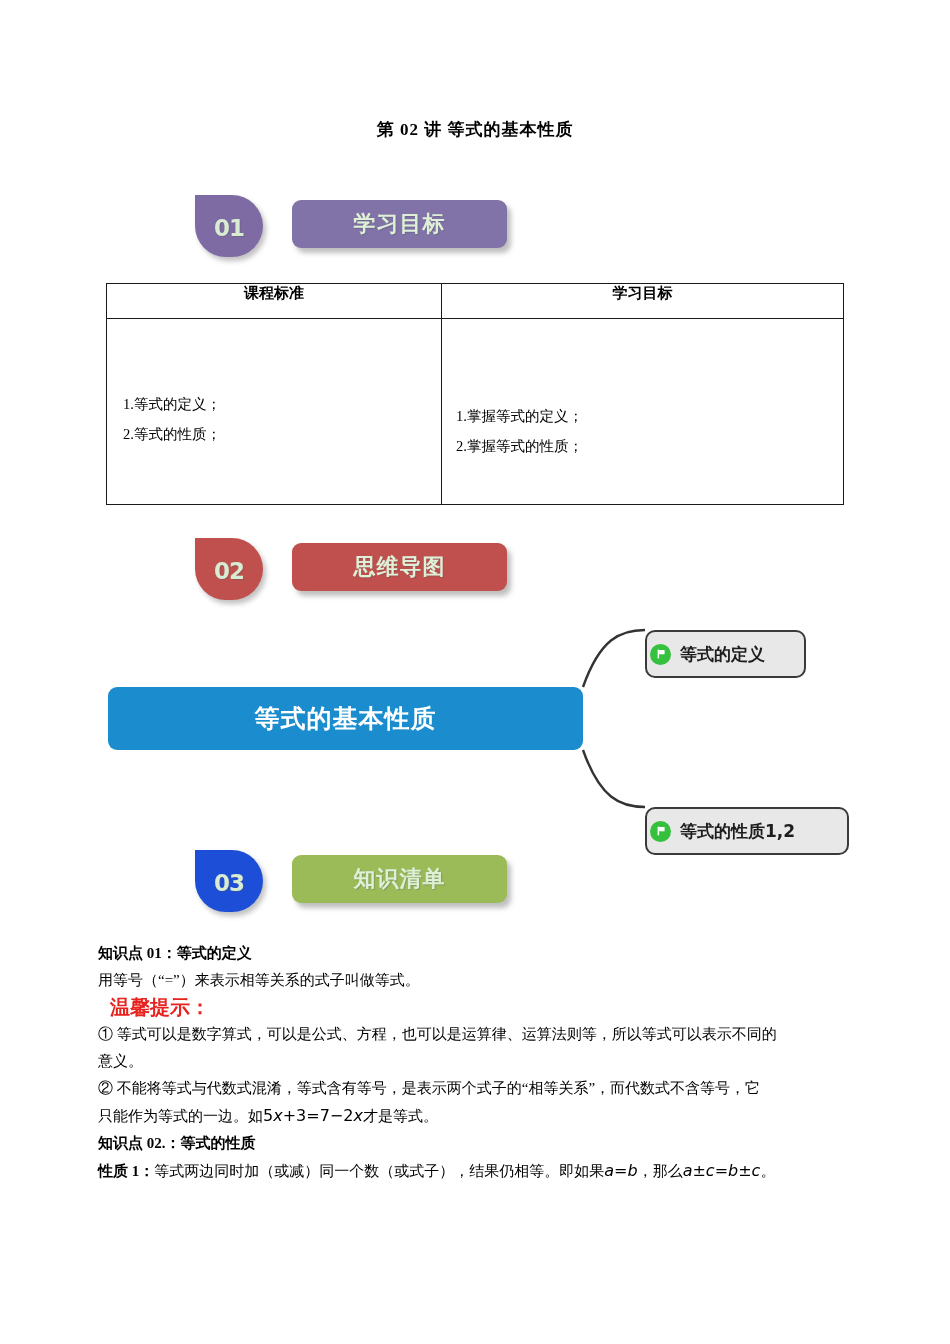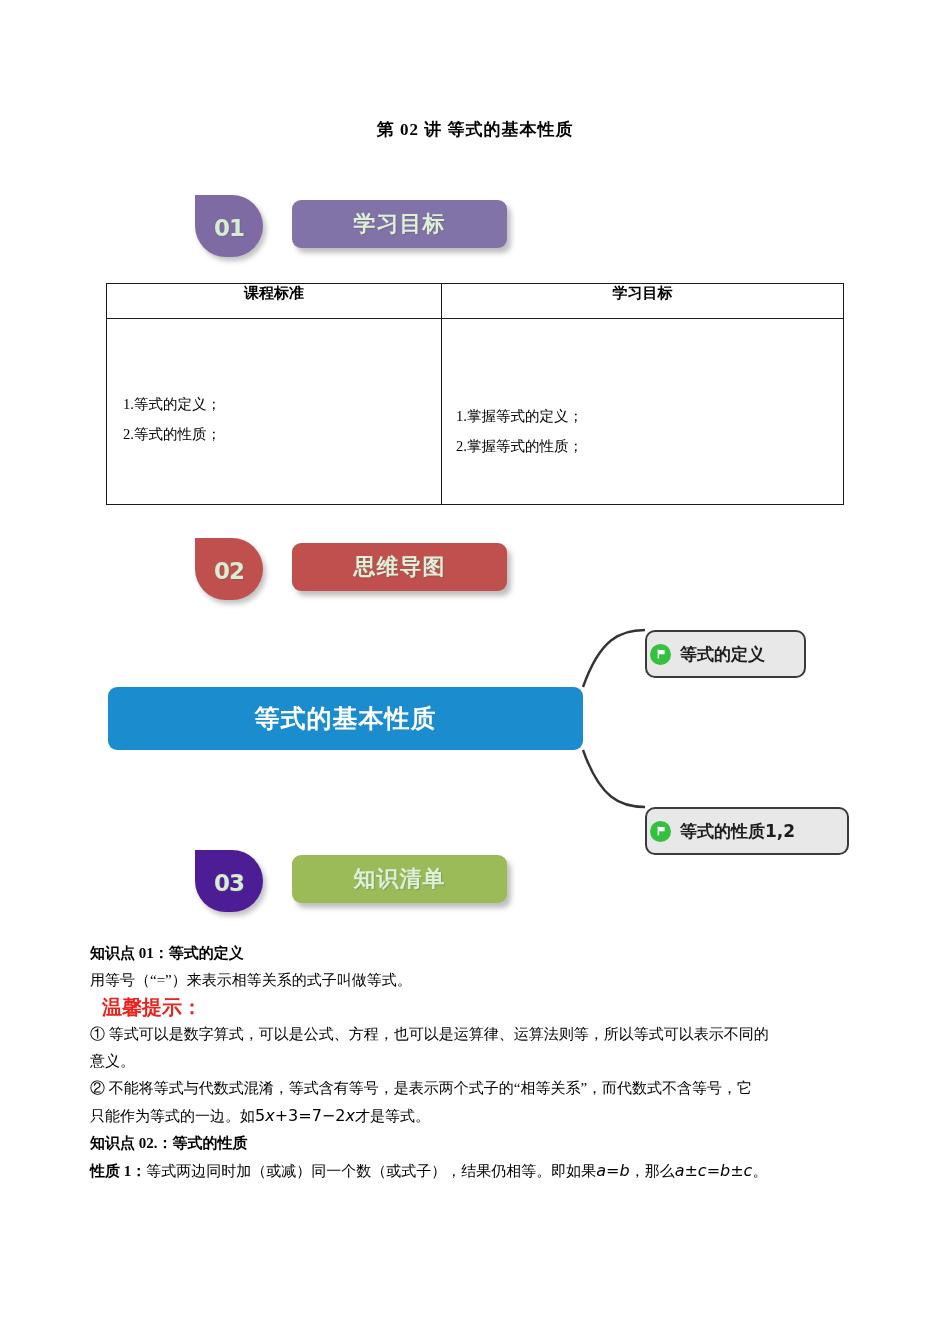--- a/index.html
+++ b/index.html
@@ -173,21 +173,21 @@
   .mm-node-label {
     font-family: "DejaVu Sans", sans-serif;
     font-size: 17px;
     font-weight: bold;
     color: #1d1d1d;
     white-space: nowrap;
   }
 
   
   .body-block {
-    margin: 8px;
+    margin: 16px;
     padding: 0 82px 0 82px;
   }
   .kp-heading {
     font-size: 15px;
     font-weight: bold;
     line-height: 27px;
     margin: 0;
     font-family: "Liberation Serif", "DejaVu Serif", serif;
   }
   .body-line {
@@ -289,21 +289,21 @@
         <svg width="12" height="12" viewBox="0 0 12 12">
           <rect x="2.6" y="1.6" width="1.5" height="8.8" fill="#ffffff"></rect>
           <path d="M 4.1 2.0 L 9.6 2.0 L 9.6 6.3 L 4.1 6.3 Z" fill="#ffffff"></path>
         </svg>
       </span>
       <span class="mm-node-label">等式的性质1,2</span>
     </div>
   </div>
 
   <div class="section-banner" style="margin-top:21px;">
-    <div class="badge" style="background:#4c1d95;">
+    <div class="badge" style="background:#1d4ed8;">
       <span class="badge-num">03</span>
     </div>
     <div class="banner-bar" style="background:#9bbb59;">
       <span class="banner-label">知识清单</span>
     </div>
   </div>
 
   <div class="body-block" style="margin-top:24px;">
 
     <p class="kp-heading">知识点 01：等式的定义</p>

